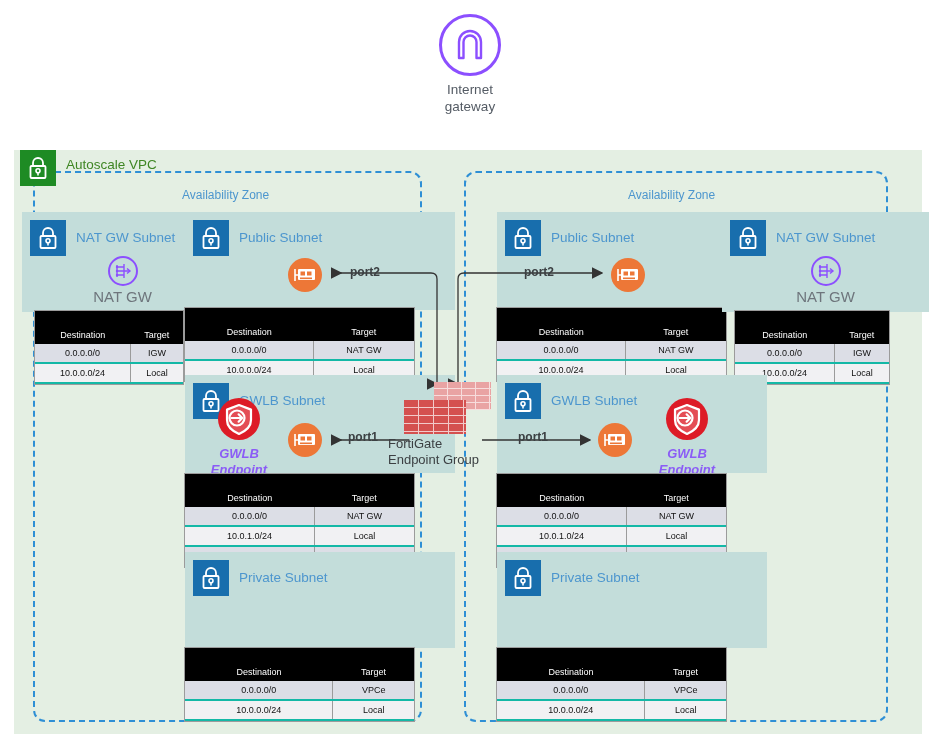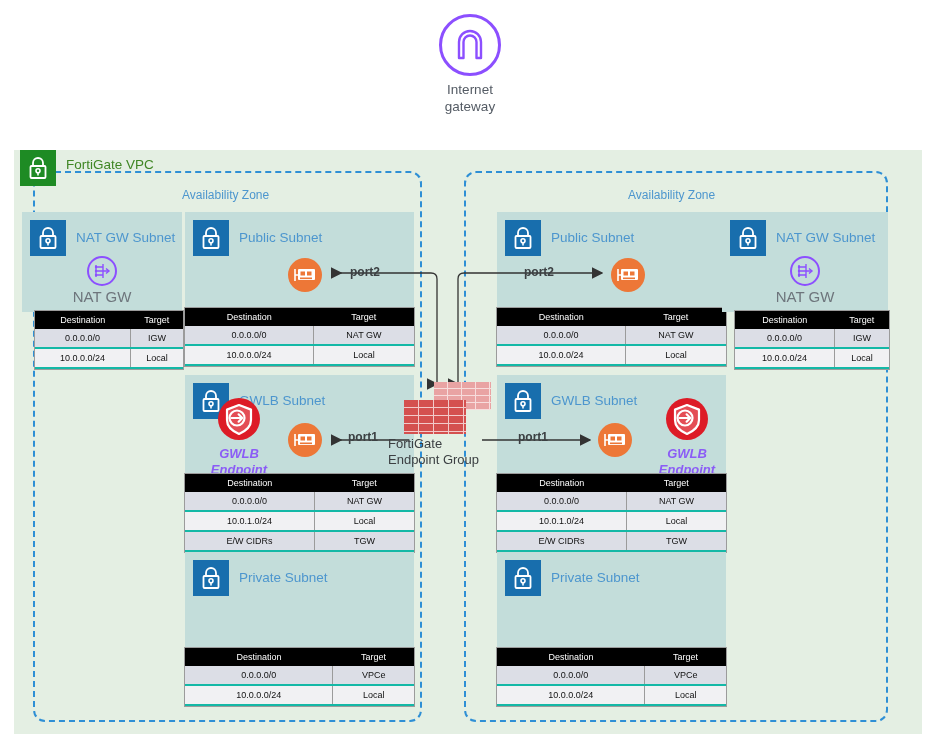--- a/index.html
+++ b/index.html
@@ -56,20 +56,21 @@
   .az-label {
     font-size: 12px; color: #4D96CE;
     top: 188px; white-space: nowrap;
   }
   #az-left-label  { left: 182px; }
   #az-right-label { left: 628px; }
 
   
   .subnet {
     background: #C3DDDA;
+    padding-left: 41px;
   }
   .subnet-lock {
     position: absolute;
     left: 8px; top: 8px;
     width: 36px; height: 36px;
     background: #186EAD;
     display: flex; align-items: center; justify-content: center;
   }
   .subnet-title {
     position: absolute;
@@ -105,21 +106,21 @@
   
   .rt {
     border-collapse: collapse;
     font-size: 9px;
     background: #ffffff;
     box-shadow: 0 0 0 1px #9b9b9b;
   }
   .rt th {
     background: #000000; color: #ffffff;
     font-weight: normal;
-    padding: 4px 0 4px 0;
+    padding: 19px 0 4px 0;
     text-align: center;
   }
   .rt td {
     text-align: center;
     padding: 4px 0 4px 0;
     border-right: 1px solid #9b9b9b;
     border-bottom: 2px solid #14b8a6;
     color: #111;
   }
   .rt td:last-child { border-right: none; }
@@ -610,13 +611,13 @@
 <div class="abs port-label" id="port1-r">port1</div>
 
 <div class="abs" id="vpc-lock">
   <svg width="22" height="24" viewBox="0 0 22 24">
     <path d="M6 10 V7 a5 5 0 0 1 10 0 v3" fill="none" stroke="#fff" stroke-width="1.8"></path>
     <rect x="3.5" y="10" width="15" height="12" rx="1" fill="none" stroke="#fff" stroke-width="1.8"></rect>
     <circle cx="11" cy="14.8" r="2" fill="none" stroke="#fff" stroke-width="1.6"></circle>
     <path d="M11 16.4 v3.2" stroke="#fff" stroke-width="1.6"></path>
   </svg>
 </div>
-<div class="abs" id="vpc-title">FortiGate VPC</div>
+<div class="abs" id="vpc-title">Autoscale VPC</div>
 
 </body></html>

